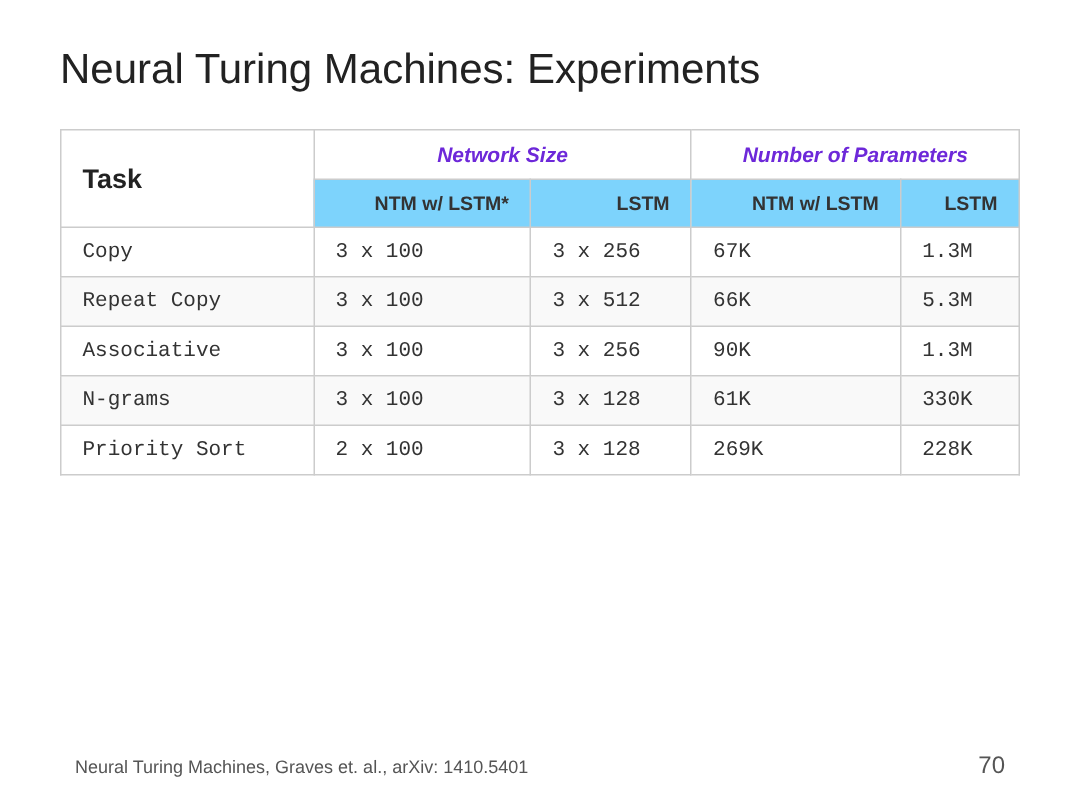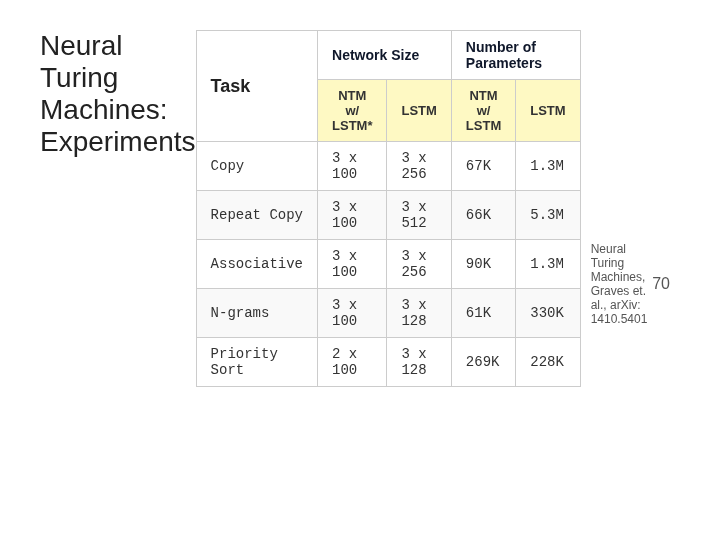--- a/index.html
+++ b/index.html
@@ -15,20 +15,21 @@
       font-family: 'Arial', 'Helvetica', sans-serif;
       overflow: hidden;
       position: relative;
     }
 
     .page-container {
       width: 720px;
       height: 540px;
       padding: 30px 40px 20px 40px;
       display: flex;
+      flex-direction: column;
     }
 
     .page-title {
       font-size: 28px;
       font-weight: 400;
       color: #222222;
       margin-bottom: 24px;
     }
 
     .table-wrapper {
@@ -55,30 +56,32 @@
       font-weight: 700;
       color: #222222;
       text-align: left;
       vertical-align: middle;
       background: #ffffff;
       border: 1px solid #cccccc;
       padding: 0 14px;
     }
 
     .group-header {
+      text-align: center;
       font-weight: 600;
       background: #ffffff;
-      color: #0f172a;
+      color: #6d28d9;
       font-size: 14px;
+      font-style: italic;
     }
 
     .sub-header {
-      text-align: center;
+      text-align: right;
       font-weight: 600;
-      background: #fef9c3;
+      background: #7dd3fc;
       color: #333333;
       font-size: 13px;
     }
 
     tbody tr td {
       font-size: 14px;
       color: #333333;
       font-family: Liberation Mono, monospace;
     }
 

